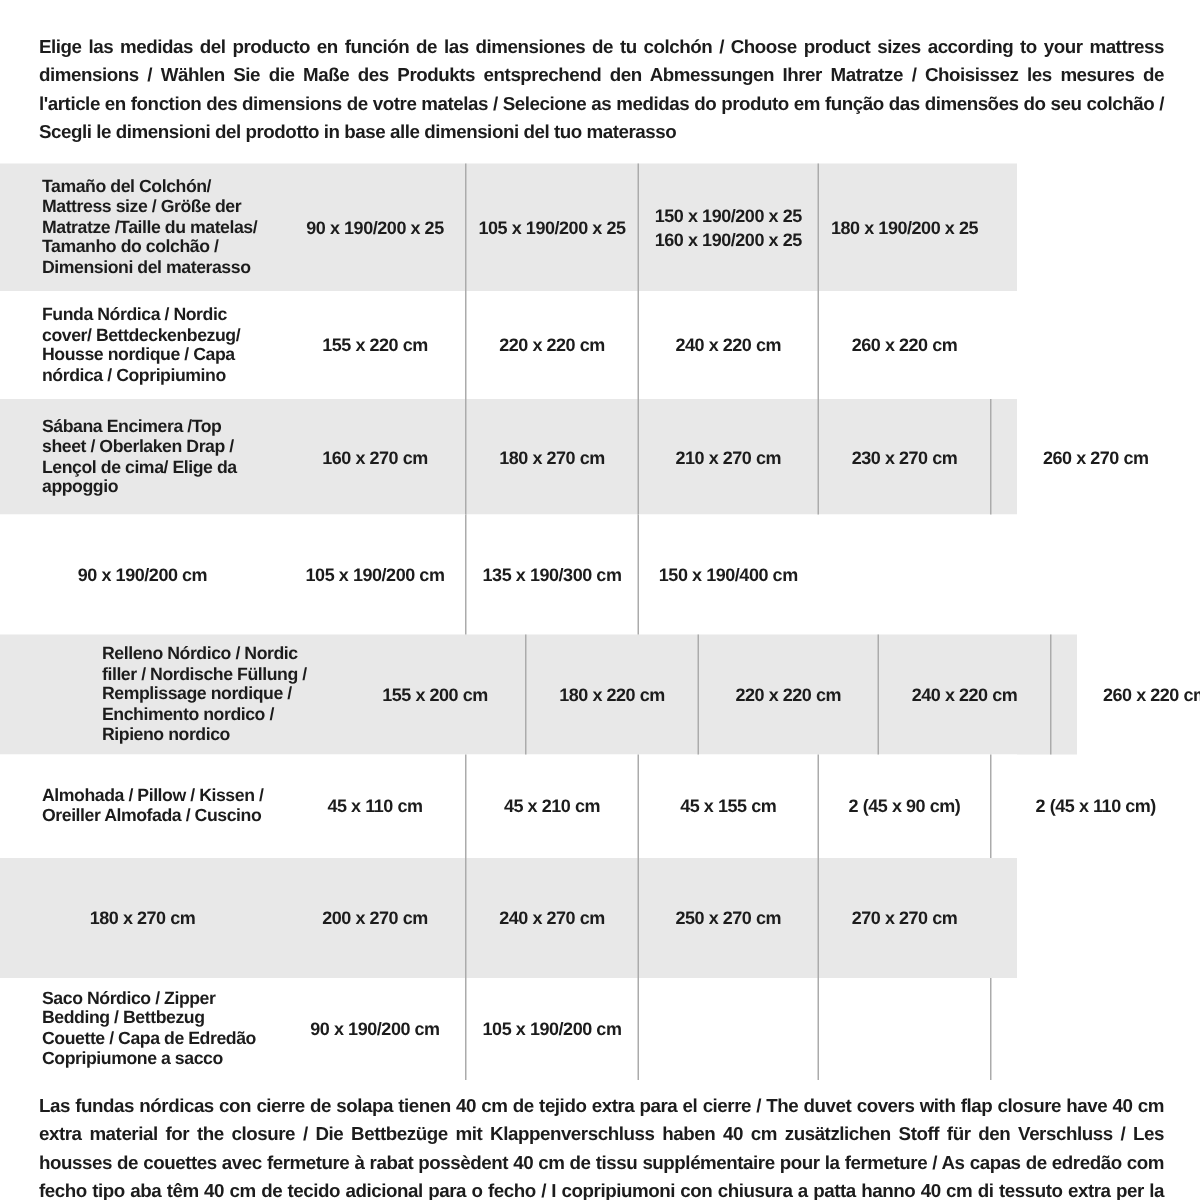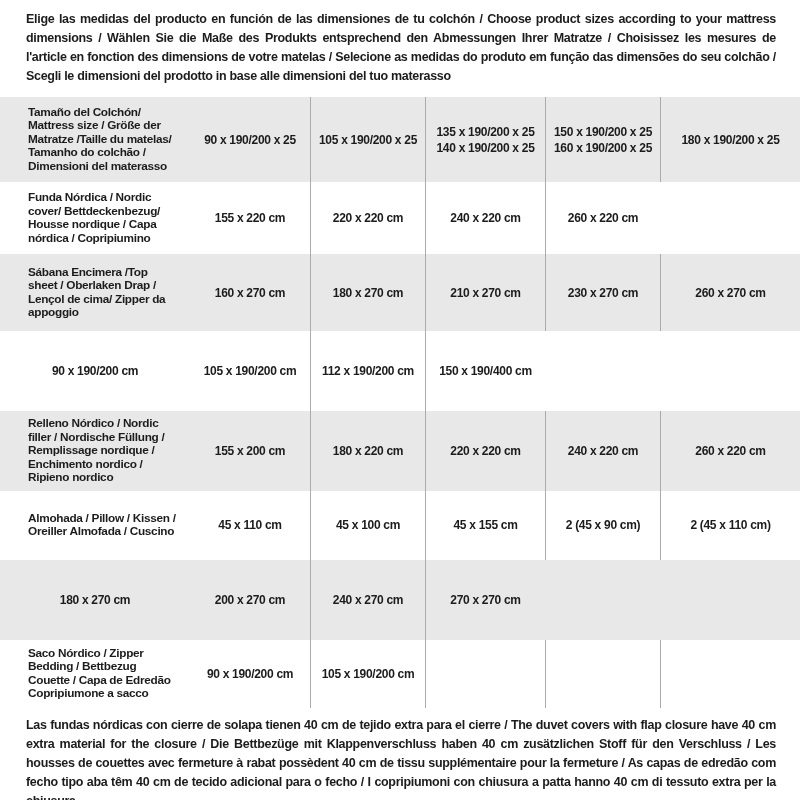--- a/index.html
+++ b/index.html
@@ -10,41 +10,41 @@
   body {
     width: 800px;
     height: 800px;
     overflow: hidden;
     font-family: "Liberation Sans", sans-serif;
     font-weight: 700;
     color: #1c1c1c;
     -webkit-font-smoothing: antialiased;
   }
   .intro {
-    padding: 10px 24px 0 26px;
+    padding: 22px 24px 0 26px;
     font-size: 12.5px;
     line-height: 19px;
     text-align: justify;
     letter-spacing: -0.3px;
   }
   .size-table {
     margin-top: 11px;
   }
   .trow {
     display: grid;
     grid-template-columns: 190px 120px 115px 120px 115px 140px;
-    width: 800px;
+    width: 678px;
   }
   .trow:nth-child(odd) { background: #e8e8e8; }
   .trow:nth-child(even) { background: #ffffff; }
   .trow:nth-child(1) { min-height: 85px; }
   .trow:nth-child(2) { min-height: 72px; }
   .trow:nth-child(3) { min-height: 77px; }
   .trow:nth-child(4) { min-height: 80px; }
-  .trow:nth-child(5) { min-height: 79px; }
+  .trow:nth-child(5) { min-height: 79px; padding-left: 40px; }
   .trow:nth-child(6) { min-height: 69px; }
   .trow:nth-child(7) { min-height: 80px; }
   .trow:nth-child(8) { min-height: 68px; }
   .cell {
     display: flex;
     align-items: center;
   }
   .label-cell {
     padding: 6px 12px 6px 28px;
     font-size: 11.8px;
@@ -75,73 +75,72 @@
 <body>
 
 <div class="intro">Elige las medidas del producto en función de las dimensiones de tu colchón / Choose product sizes according to your mattress dimensions / Wählen Sie die Maße des Produkts entsprechend den Abmessungen Ihrer Matratze / Choisissez les mesures de l'article en fonction des dimensions de votre matelas / Selecione as medidas do produto em função das dimensões do seu colchão / Scegli le dimensioni del prodotto in base alle dimensioni del tuo materasso</div>
 
 <div class="size-table">
 
   <div class="trow">
     <div class="cell label-cell">Tamaño del Colchón/ Mattress size / Größe der Matratze /Taille du matelas/ Tamanho do colchão / Dimensioni del materasso</div>
     <div class="cell val-cell">90 x 190/200 x 25</div>
     <div class="cell val-cell">105 x 190/200 x 25</div>
-    <div class="cell val-cell">135 x 190/200 x 25
-140 x 190/200 x 25</div>
     <div class="cell val-cell">150 x 190/200 x 25
 160 x 190/200 x 25</div>
     <div class="cell val-cell">180 x 190/200 x 25</div>
   </div>
 
   <div class="trow">
     <div class="cell label-cell">Funda Nórdica /  Nordic cover/ Bettdeckenbezug/ Housse nordique  / Capa nórdica / Copripiumino</div>
     <div class="cell val-cell">155 x 220 cm</div>
     <div class="cell val-cell">220 x 220 cm</div>
     <div class="cell val-cell">240 x 220 cm</div>
     <div class="cell val-cell">260 x 220 cm</div>
   </div>
 
   <div class="trow">
-    <div class="cell label-cell">Sábana Encimera /Top sheet / Oberlaken Drap / Lençol de cima/ Zipper da appoggio</div>
+    <div class="cell label-cell">Sábana Encimera /Top sheet / Oberlaken Drap / Lençol de cima/ Elige da appoggio</div>
     <div class="cell val-cell">160 x 270 cm</div>
     <div class="cell val-cell">180 x 270 cm</div>
     <div class="cell val-cell">210 x 270 cm</div>
     <div class="cell val-cell">230 x 270 cm</div>
     <div class="cell val-cell">260 x 270 cm</div>
   </div>
 
   <div class="trow">
     <div class="cell val-cell">90 x 190/200 cm</div>
     <div class="cell val-cell">105 x 190/200 cm</div>
-    <div class="cell val-cell">112 x 190/200 cm</div>
+    <div class="cell val-cell">135 x 190/300 cm</div>
     <div class="cell val-cell">150 x 190/400 cm</div>
   </div>
 
   <div class="trow">
     <div class="cell label-cell">Relleno Nórdico / Nordic filler / Nordische Füllung / Remplissage nordique / Enchimento nordico / Ripieno nordico</div>
     <div class="cell val-cell">155 x 200 cm</div>
     <div class="cell val-cell">180 x 220 cm</div>
     <div class="cell val-cell">220 x 220 cm</div>
     <div class="cell val-cell">240 x 220 cm</div>
     <div class="cell val-cell">260 x 220 cm</div>
   </div>
 
   <div class="trow">
     <div class="cell label-cell">Almohada  / Pillow / Kissen / Oreiller Almofada / Cuscino</div>
     <div class="cell val-cell">45 x 110 cm</div>
-    <div class="cell val-cell">45 x 100 cm</div>
+    <div class="cell val-cell">45 x 210 cm</div>
     <div class="cell val-cell">45 x 155 cm</div>
     <div class="cell val-cell">2 (45 x 90 cm)</div>
     <div class="cell val-cell">2 (45 x 110 cm)</div>
   </div>
 
   <div class="trow">
     <div class="cell val-cell">180 x 270 cm</div>
     <div class="cell val-cell">200 x 270 cm</div>
     <div class="cell val-cell">240 x 270 cm</div>
+    <div class="cell val-cell">250 x 270 cm</div>
     <div class="cell val-cell">270 x 270 cm</div>
   </div>
 
   <div class="trow">
     <div class="cell label-cell">Saco Nórdico / Zipper Bedding / Bettbezug Couette  / Capa de Edredão Copripiumone a sacco</div>
     <div class="cell val-cell">90 x 190/200 cm</div>
     <div class="cell val-cell">105 x 190/200 cm</div>
     <div class="cell val-cell"></div>
     <div class="cell val-cell"></div>
     <div class="cell val-cell"></div>

